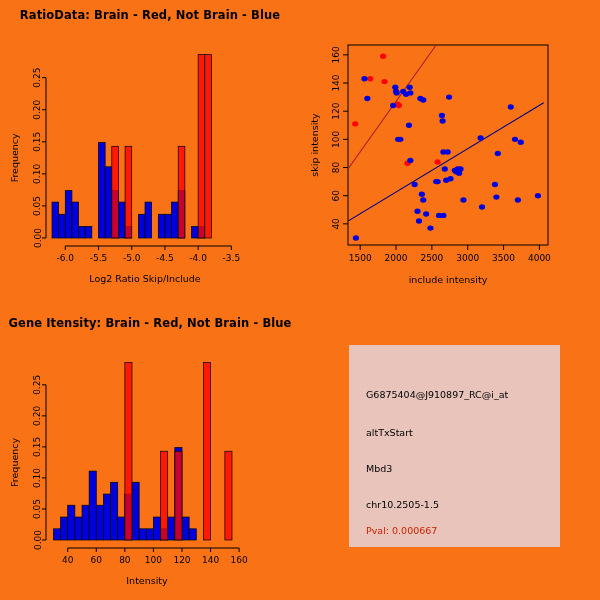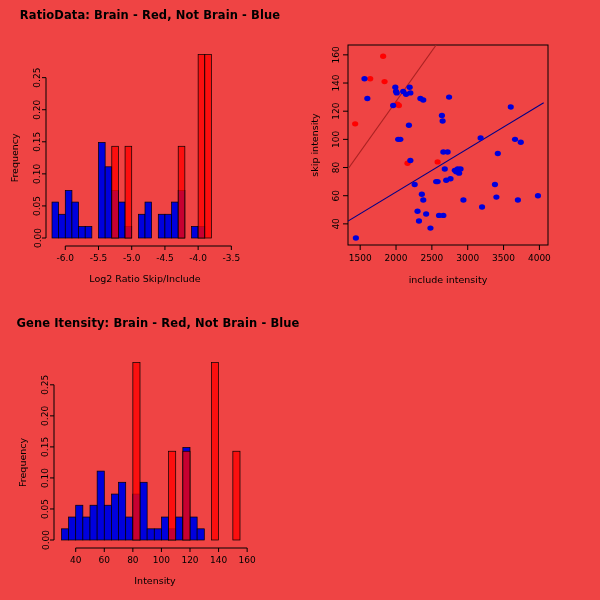--- a/index.html
+++ b/index.html
@@ -1,17 +1,17 @@
 <!DOCTYPE html>
 <html><head>
 <meta charset="utf-8">
 <style>
   html,body{margin:0;padding:0;background:#ffffff;}
   body{width:600px;height:600px;font-family:"DejaVu Sans",sans-serif;color:#000;}
-  #page{position:relative;width:600px;height:600px;overflow:hidden;background:#ef4444;}
+  #page{position:relative;width:600px;height:600px;overflow:hidden;background:#f97316;}
   .panel{position:absolute;}
   .ptitle{position:absolute;width:100%;text-align:center;font-weight:bold;font-size:11.5px;
           font-family:"DejaVu Sans",sans-serif;letter-spacing:.1px;white-space:nowrap;}
   svg{display:block;}
   .tick{font-size:9px;font-family:"DejaVu Sans",sans-serif;fill:#000;}
   .axttl{font-size:9.5px;font-family:"DejaVu Sans",sans-serif;fill:#000;}
   .infobox{position:absolute;background:#e8c4bb;}
   .infoline{position:absolute;font-size:9.5px;font-family:"DejaVu Sans",sans-serif;
             color:#000;white-space:nowrap;}
   .infoline.pval{color:#cc2200;}
@@ -191,21 +191,21 @@
           <line x1="203.55555555555557" y1="245" x2="203.55555555555557" y2="250" stroke="#000" stroke-width="1"></line>
           <text x="203.55555555555557" y="261" text-anchor="middle" class="tick">3500</text>
           <line x1="239.3978494623656" y1="245" x2="239.3978494623656" y2="250" stroke="#000" stroke-width="1"></line>
           <text x="239.3978494623656" y="261" text-anchor="middle" class="tick">4000</text>
           <text x="148" y="283" text-anchor="middle" class="axttl">include intensity</text>
           <text x="18" y="145" text-anchor="middle" class="axttl" transform="rotate(-90 18 145)">skip intensity</text>
         </g>
       </svg>
   </div>
 
-  <div class="panel" style="left:0;top:300px;width:300px;height:300px;margin-left:8px;">
+  <div class="panel" style="left:0;top:300px;width:300px;height:300px;">
     <div class="ptitle" style="top:16px;left:0;">Gene Itensity: Brain - Red, Not Brain - Blue</div>
     <svg id="svg-gene" width="300" height="300">
         <g>
           <g>
             <rect x="53.43" y="228.83" width="7.14" height="11.17" fill="#0000dd" stroke="#000" stroke-width="0.7" fill-opacity="1"></rect>
             <rect x="60.57" y="217.03" width="7.14" height="22.97" fill="#0000dd" stroke="#000" stroke-width="0.7" fill-opacity="1"></rect>
             <rect x="67.71" y="205.24" width="7.14" height="34.76" fill="#0000dd" stroke="#000" stroke-width="0.7" fill-opacity="1"></rect>
             <rect x="74.86" y="217.03" width="7.14" height="22.97" fill="#0000dd" stroke="#000" stroke-width="0.7" fill-opacity="1"></rect>
             <rect x="82.00" y="205.24" width="7.14" height="34.76" fill="#0000dd" stroke="#000" stroke-width="0.7" fill-opacity="1"></rect>
             <rect x="89.14" y="171.10" width="7.14" height="68.90" fill="#0000dd" stroke="#000" stroke-width="0.7" fill-opacity="1"></rect>
@@ -260,14 +260,21 @@
           <line x1="210.57142857142858" y1="248" x2="210.57142857142858" y2="252" stroke="#000" stroke-width="1"></line>
           <text x="210.57142857142858" y="263" text-anchor="middle" class="tick">140</text>
           <line x1="239.14285714285714" y1="248" x2="239.14285714285714" y2="252" stroke="#000" stroke-width="1"></line>
           <text x="239.14285714285714" y="263" text-anchor="middle" class="tick">160</text>
           <text x="147" y="284" text-anchor="middle" class="axttl">Intensity</text>
           <text x="18" y="162.41379310344826" text-anchor="middle" class="axttl" transform="rotate(-90 18 162.41379310344826)">Frequency</text>
         </g>
       </svg>
   </div>
 
+  <div class="infobox" style="left:349px;top:345px;width:211px;height:202px;">
+    <div class="infoline" style="left:17px;top:44px;">G6875404@J910897_RC@i_at</div>
+    <div class="infoline" style="left:17px;top:82px;">altTxStart</div>
+    <div class="infoline" style="left:17px;top:118px;">Mbd3</div>
+    <div class="infoline" style="left:17px;top:154px;">chr10.2505-1.5</div>
+    <div class="infoline pval" style="left:17px;top:180px;">Pval: 0.000667</div>
+  </div>
 
 </div>
 
 </body></html>

